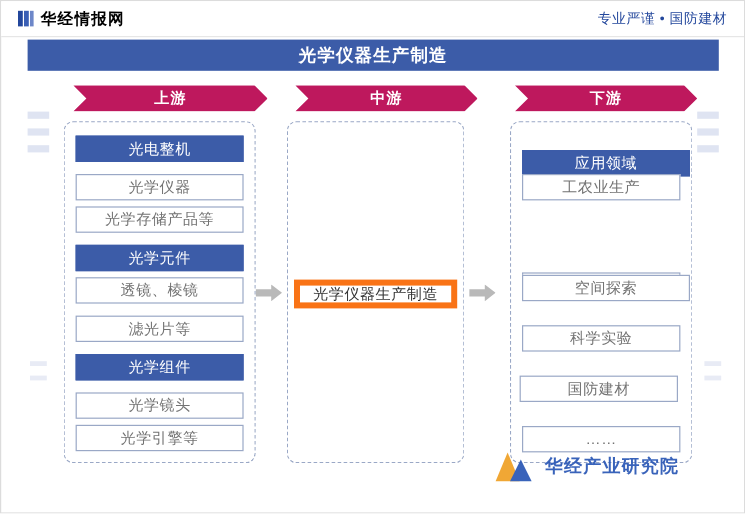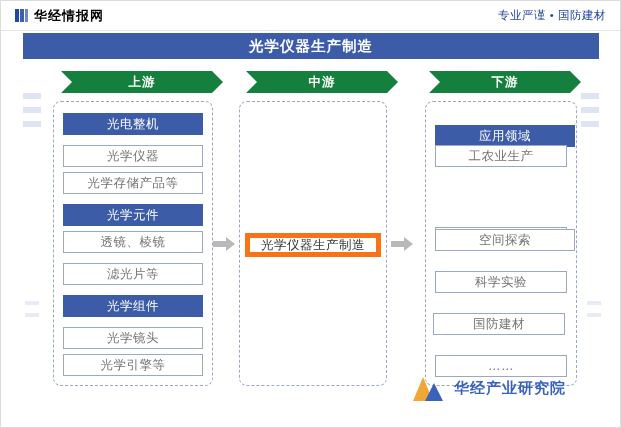--- a/index.html
+++ b/index.html
@@ -92,21 +92,21 @@
     position: absolute;
     width: 18px;
     height: 6px;
     background: #dfe4f2;
   }
 
   
   .chev {
     position: absolute;
     height: 22px;
-    background: #15803d;
+    background: #be185d;
     color: #fff;
     font-size: 12.5px;
     font-weight: bold;
     letter-spacing: 1px;
     display: flex;
     align-items: center;
     justify-content: center;
     clip-path: polygon(0 0, calc(100% - 11px) 0, 100% 50%, calc(100% - 11px) 100%, 0 100%, 11px 50%);
   }
   .chev.up   { left: 60px;  top: 70px; width: 162px; }

